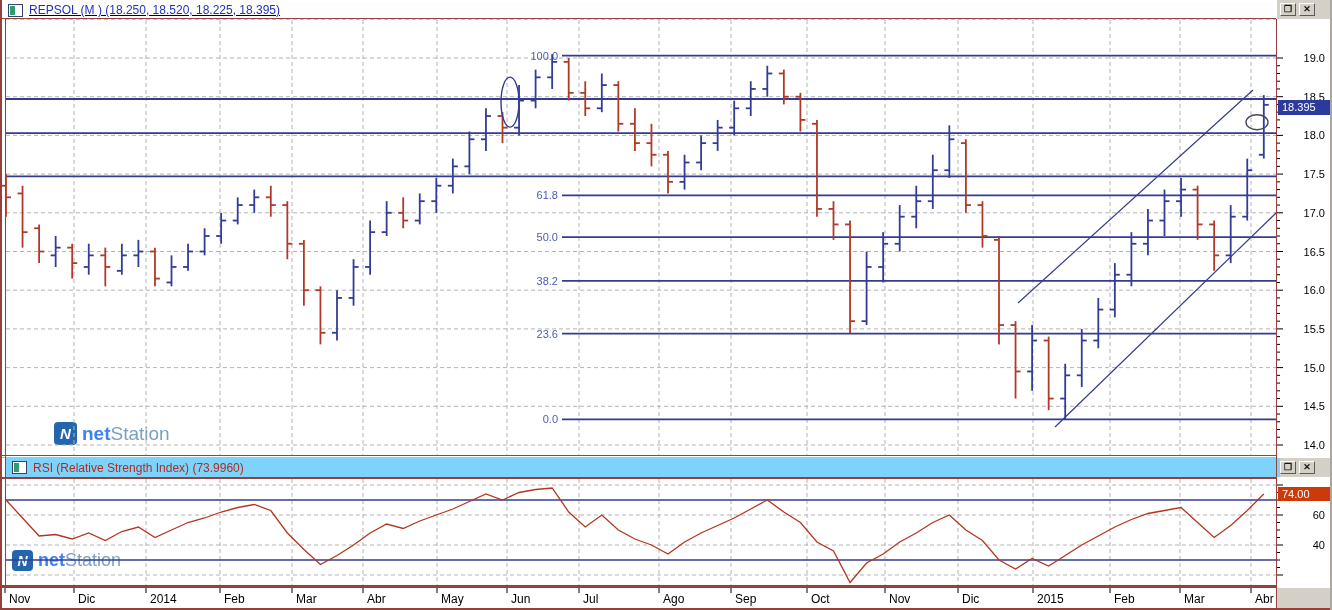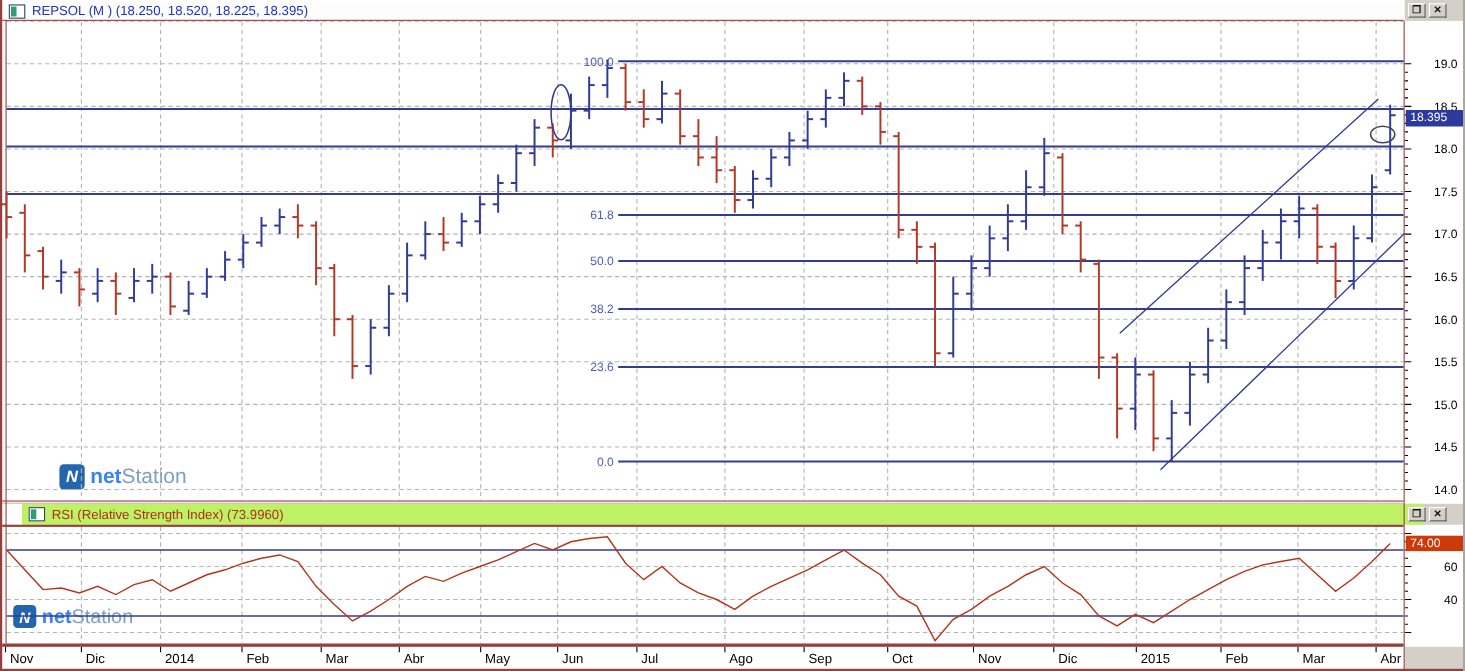--- a/index.html
+++ b/index.html
@@ -3,22 +3,22 @@
 <meta charset="utf-8">
 <style>
   html,body{margin:0;padding:0;width:1332px;height:610px;overflow:hidden;
     font-family:"Liberation Sans",sans-serif;background:#fff;}
   #app{position:absolute;inset:0;width:1332px;height:610px;background:#fff;}
   .abs{position:absolute;}
   .bline{position:absolute;background:#96403c;}
   .grayfill{position:absolute;background:#d4d0c8;}
   
   #main-title-bar{left:2px;top:2px;width:1273px;height:16px;background:#fdfdfd;
-    display:flex;align-items:center;}
-  #rsi-title-bar{left:20px;top:458px;width:1274px;height:19px;background:#bef264;
+    display:flex;align-items:center;text-decoration:underline;}
+  #rsi-title-bar{left:6px;top:458px;width:1274px;height:19px;background:#7dd3fc;
     display:flex;align-items:center;}
   .titleicon{width:13px;height:11px;border:1px solid #334466;background:#fff;
     margin-left:6px;margin-right:6px;position:relative;flex:0 0 auto;}
   .titleicon .g{position:absolute;left:1px;top:1px;width:5px;height:9px;background:#2e9e72;}
   .titletext{font-size:12px;white-space:nowrap;}
   #main-title-bar .titletext{color:#2233bb;}
   #rsi-title-bar .titletext{color:#b02c20;}
   
   .winbtns{position:absolute;display:flex;gap:3px;}
   .winbtn{width:16px;height:13px;background:#d4d0c8;border:1px solid;

